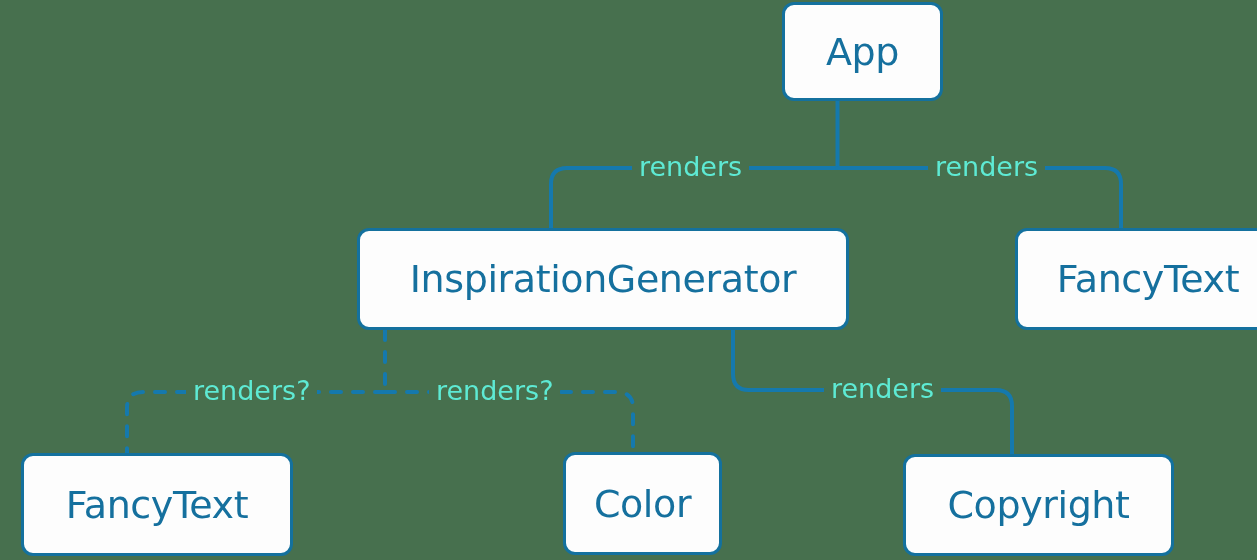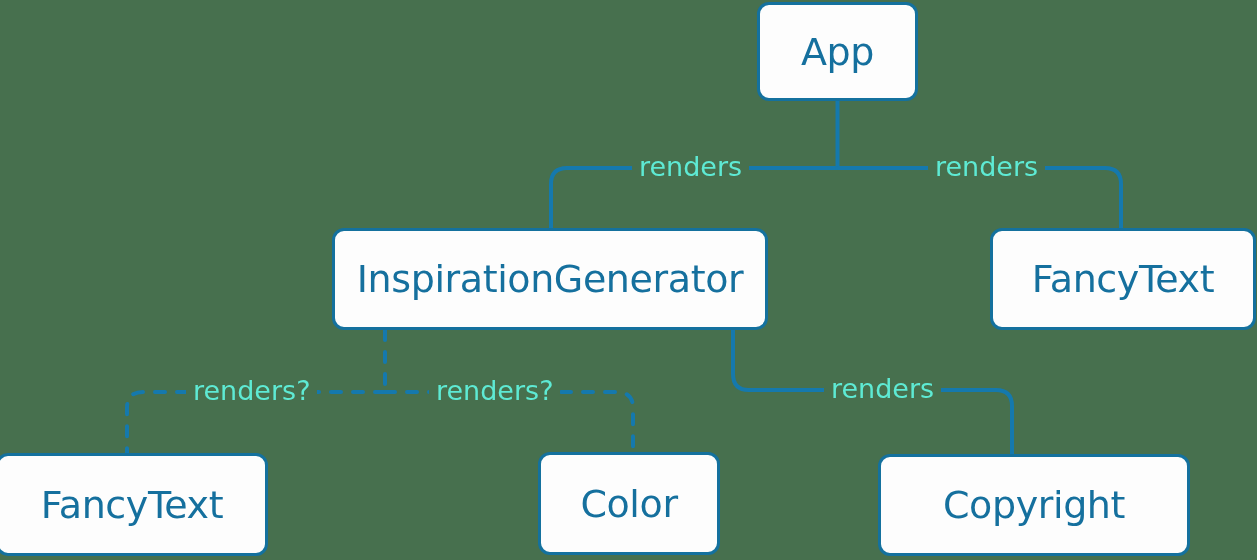--- a/index.html
+++ b/index.html
@@ -35,43 +35,44 @@
     border-radius: 12px;
     display: flex;
     align-items: center;
     justify-content: center;
     color: #15709E;
     font-family: "DejaVu Sans", sans-serif;
     font-weight: 400;
     letter-spacing: -0.4px;
     white-space: nowrap;
     z-index: 3;
+    margin-left: 25px;
   }
   .node-label {
     display: block;
   }
   .edge-label {
     position: absolute;
     color: #5eead4;
     font-family: "DejaVu Sans", sans-serif;
     font-weight: 500;
     white-space: nowrap;
     z-index: 2;
     background: #47704E;
     padding: 0 7px;
     line-height: 1;
   }
 
   
   #node-app        { left: 757px;  top: 2px;   width: 161px; height: 99px;  font-size: 38px; }
-  #node-inspgen    { left: 332px;  top: 228px; width: 436px; height: 102px; font-size: 38px; }
+  #node-inspgen    { left: 332px;  top: 228px; width: 492px; height: 102px; font-size: 38px; }
   #node-fancytext-right { left: 990px; top: 228px; width: 266px; height: 102px; font-size: 38px; }
   #node-fancytext-left  { left: -4px; top: 453px; width: 272px; height: 103px; font-size: 38px; }
-  #node-color      { left: 538px;  top: 452px; width: 182px; height: 103px; font-size: 38px; }
-  #node-copyright  { left: 878px;  top: 454px; width: 312px; height: 102px; font-size: 38px; }
+  #node-color      { left: 538px;  top: 452px; width: 159px; height: 103px; font-size: 38px; }
+  #node-copyright  { left: 878px;  top: 454px; width: 271px; height: 102px; font-size: 38px; }
 
   
   #label-app-inspgen   { left: 632px;  top: 153px; font-size: 27px; }
   #label-app-fancytext { left: 928px;  top: 153px; font-size: 27px; }
   #label-inspgen-fancytext { left: 186px; top: 377px; font-size: 27px; }
   #label-inspgen-color     { left: 429px; top: 377px; font-size: 27px; }
   #label-inspgen-copyright { left: 824px; top: 375px; font-size: 27px; }
 </style>
 </head>
 <body>

